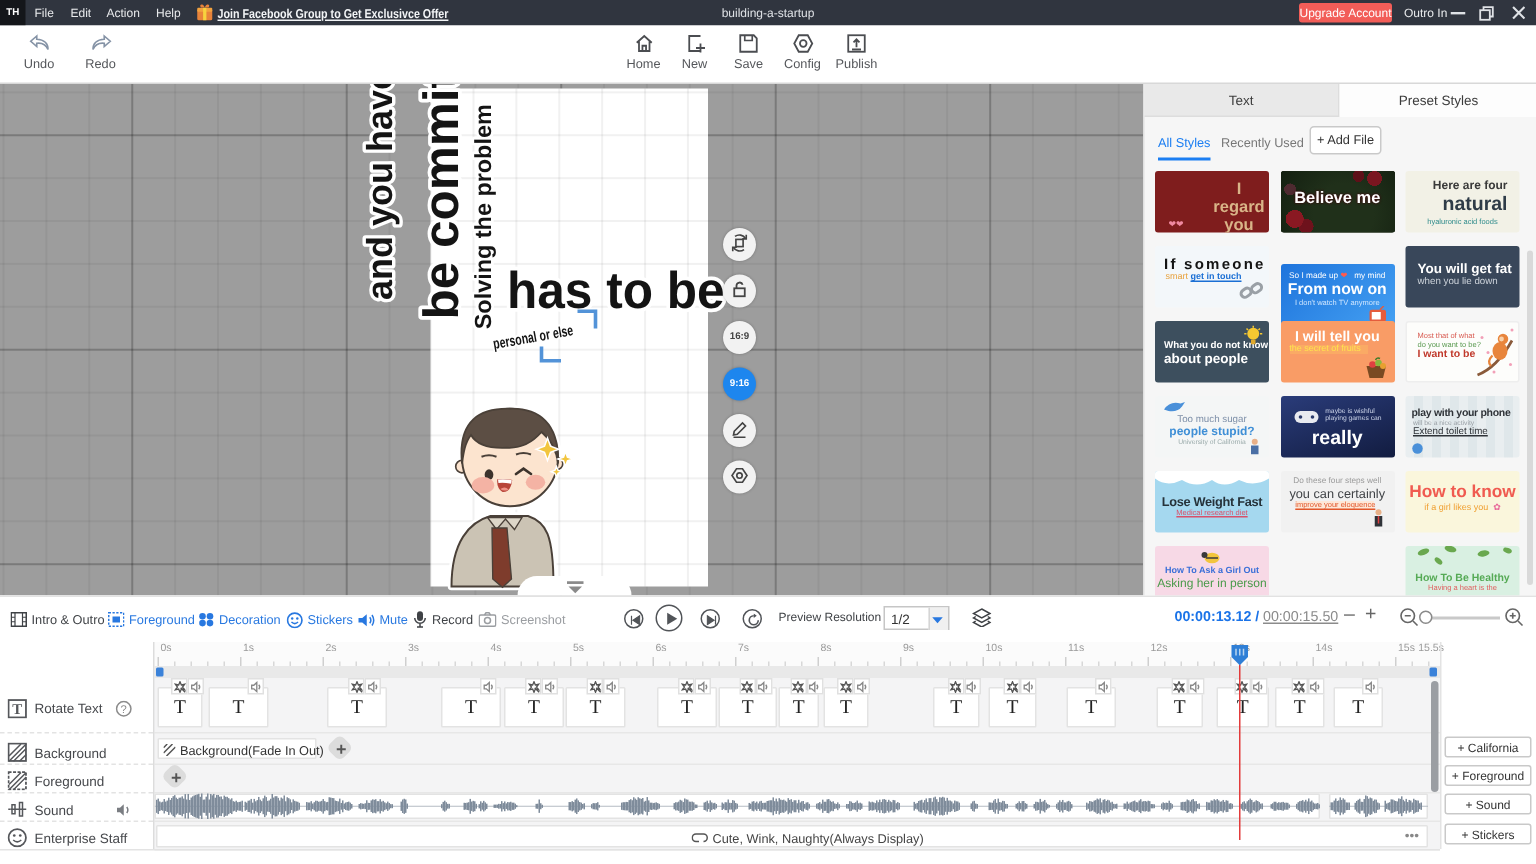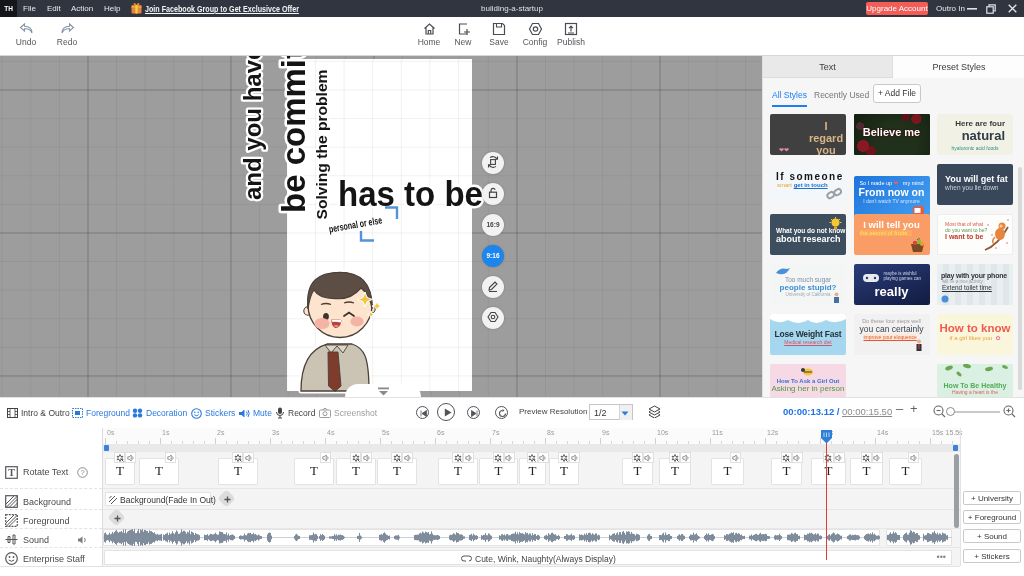--- a/index.html
+++ b/index.html
@@ -241,21 +241,21 @@
     </div>
 </div>
 
 <div id="rpanel" class="abs">
   <div id="tabText">Text</div>
   <div id="tabPreset">Preset Styles</div>
   <div id="allstyles">All Styles</div>
   <div id="recused">Recently Used</div>
   <div id="addstyle">+ Add File</div>
   <div id="cards">
-      <div class="card" style="left:7px; top:58px; background:#404040;padding-left:36px;">
+      <div class="card" style="left:7px; top:58px; background:#7f1d1d;padding-left:36px;">
         <div style="text-align:center; color:#d9b488; font-size:11px; margin-top:6px; font-weight:bold;">I regard you</div>
         <div style="text-align:center; color:#f08aa2; font-size:6px;">as my favorite person</div>
         <div style="position:absolute;left:9px;bottom:2px;color:#f089a0;font-size:6px;">❤❤</div>
       </div>
       <div class="card" style="left:90.5px; top:58px; background:#16220f;">
         <div style="position:absolute;left:0;top:0;width:76px;height:41px;background:radial-gradient(circle 6px at 12% 78%, #8a1822 99%, transparent),radial-gradient(circle 5px at 22% 90%, #6e121c 99%, transparent),radial-gradient(circle 5px at 82% 12%, #7a1620 99%, transparent),radial-gradient(circle 4px at 68% 8%, #5e1018 99%, transparent),radial-gradient(circle 4px at 8% 30%, #4e2a30 99%, transparent),radial-gradient(circle at 55% 70%, #20301a 40%, #131f10 100%);background-color:#16220f;"></div>
         <div style="position:relative;text-align:center;color:#fff;font-size:11px;font-weight:bold;margin-top:12px;text-shadow:0 0 2px #5a0a12, 0 0 1px #000;">Believe me</div>
       </div>
       <div class="card" style="left:174px; top:58px; background:#f2f1e6;">
         <div style="text-align:right; color:#3a3a3a; font-size:8px; margin:5px 8px 0 0; font-weight:bold;">Here are four</div>
@@ -281,21 +281,21 @@
           <rect x="2.5" y="4" width="6" height="5" fill="#fff"></rect>
           <path d="M8 2.5 L10.5 0" stroke="#e55c3c" stroke-width="1"></path>
         </svg>
       </div>
       <div class="card" style="left:174px; top:108px; background:#39475a;">
         <div style="margin:10px 0 0 8px; color:#fff; font-size:9px; font-weight:bold;">You will get fat</div>
         <div style="margin-left:8px; color:#cdd3da; font-size:6.5px;">when you lie down</div>
       </div>
       <div class="card" style="left:7px; top:158px; background:#3d4f5e;">
         <div style="margin:13px 0 0 6px; color:#fff; font-size:6.5px; font-weight:bold;">What you do not know</div>
-        <div style="margin-left:6px; color:#fff; font-size:9px; font-weight:bold;">about research</div>
+        <div style="margin-left:6px; color:#fff; font-size:9px; font-weight:bold;">about people</div>
         <svg style="position:absolute;right:4px;top:3px" width="13" height="14" viewBox="0 0 13 14">
           <circle cx="6.5" cy="5.5" r="4" fill="#f5c832"></circle>
           <path d="M6.5 0 V1.5 M11 2 L10 3 M2 2 L3 3 M12.5 5.5 H11 M0.5 5.5 H2" stroke="#f5c832" stroke-width="1"></path>
           <rect x="5" y="9.5" width="3" height="3" fill="#e0a92d"></rect>
         </svg>
       </div>
       <div class="card" style="left:90.5px; top:158px; background:#f99c66;">
         <div style="text-align:center; margin-top:5px; color:#fff; font-size:9.5px; font-weight:bold;">I will tell you</div>
         <div style="margin-left:6px; color:#ffe34d; font-size:6px; background:rgba(255,255,100,.15); width:52px;">the secret of fruits</div>
         <svg style="position:absolute;right:4px;bottom:2px" width="17" height="15" viewBox="0 0 17 15">
@@ -1582,21 +1582,21 @@
     </div>
   </div>
   <div id="vline"></div>
   <div class="abs" style="left:960px; top:0; width:1px; height:138px; background:#e3e3e3;"></div>
   <div class="abs" style="left:0; top:60px; width:102px; height:1px; border-top:1px dashed #e3e3e3;"></div>
   <div class="abs" style="left:0; top:81px; width:102px; height:1px; border-top:1px dashed #e3e3e3;"></div>
   <div class="abs" style="left:0; top:100px; width:102px; height:1px; border-top:1px dashed #e3e3e3;"></div>
   <div class="abs" style="left:0; top:119px; width:102px; height:1px; border-top:1px dashed #e3e3e3;"></div>
   <div class="abs" style="left:0; top:138px; width:960px; height:1px; background:#e3e3e3;"></div>
   <div id="vscroll"></div>
-  <div class="addbtn" style="top:63px;">+ University</div>
+  <div class="addbtn" style="top:63px;">+ California</div>
   <div class="addbtn" style="top:82px;">+ Foreground</div>
   <div class="addbtn" style="top:101px;">+ Sound</div>
   <div class="addbtn" style="top:121px;">+ Stickers</div>
   <div id="playline"></div>
   <svg class="abs" style="left:820px; top:1px" width="13" height="16" viewBox="0 0 13 16">
       <path d="M1 1 H12 V9 L6.5 14.5 L1 9 Z" fill="#2f7fd6"></path>
       <path d="M4 3.5 V8 M6.5 3.5 V8 M9 3.5 V8" stroke="#b8d4ee" stroke-width="1"></path>
     </svg>
 </div>
 

